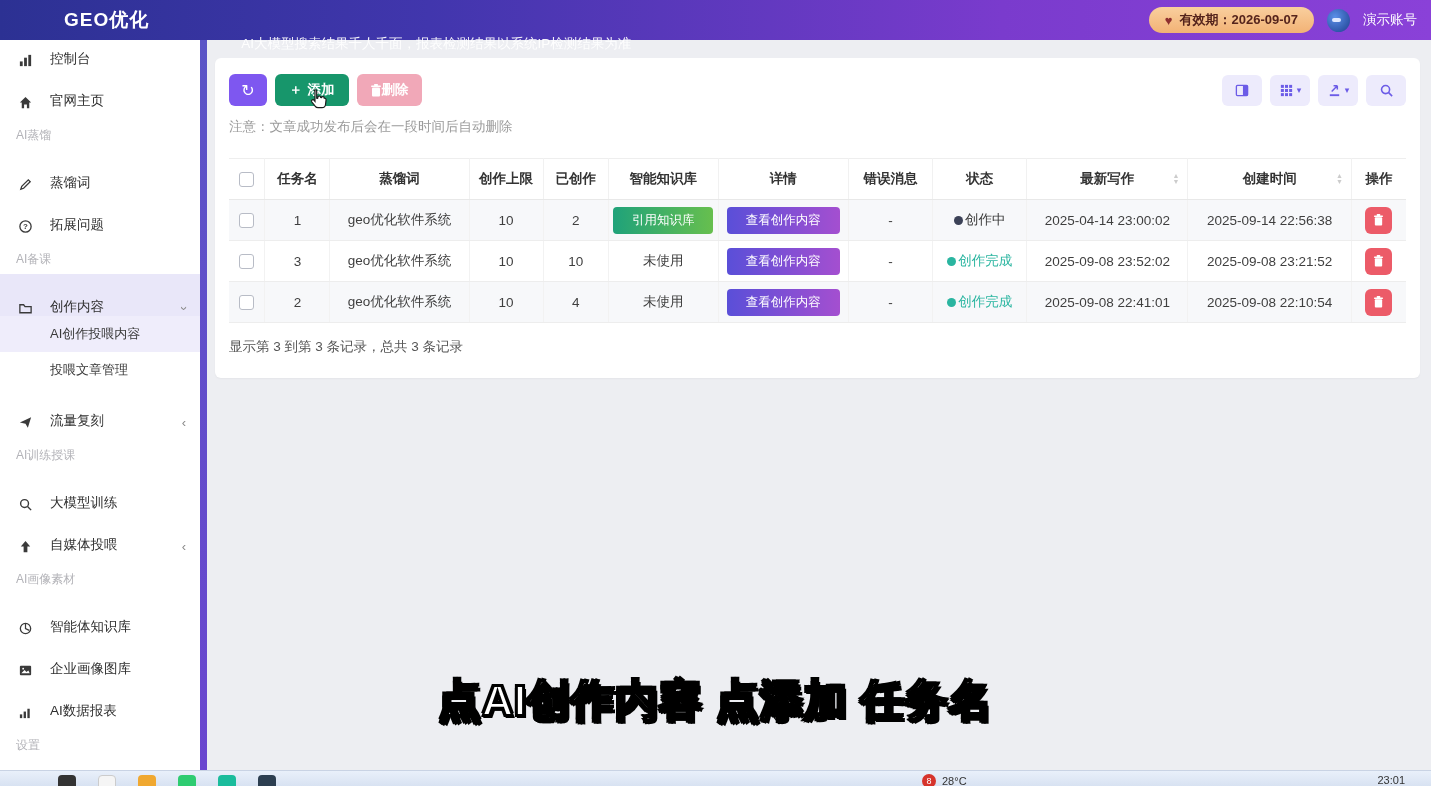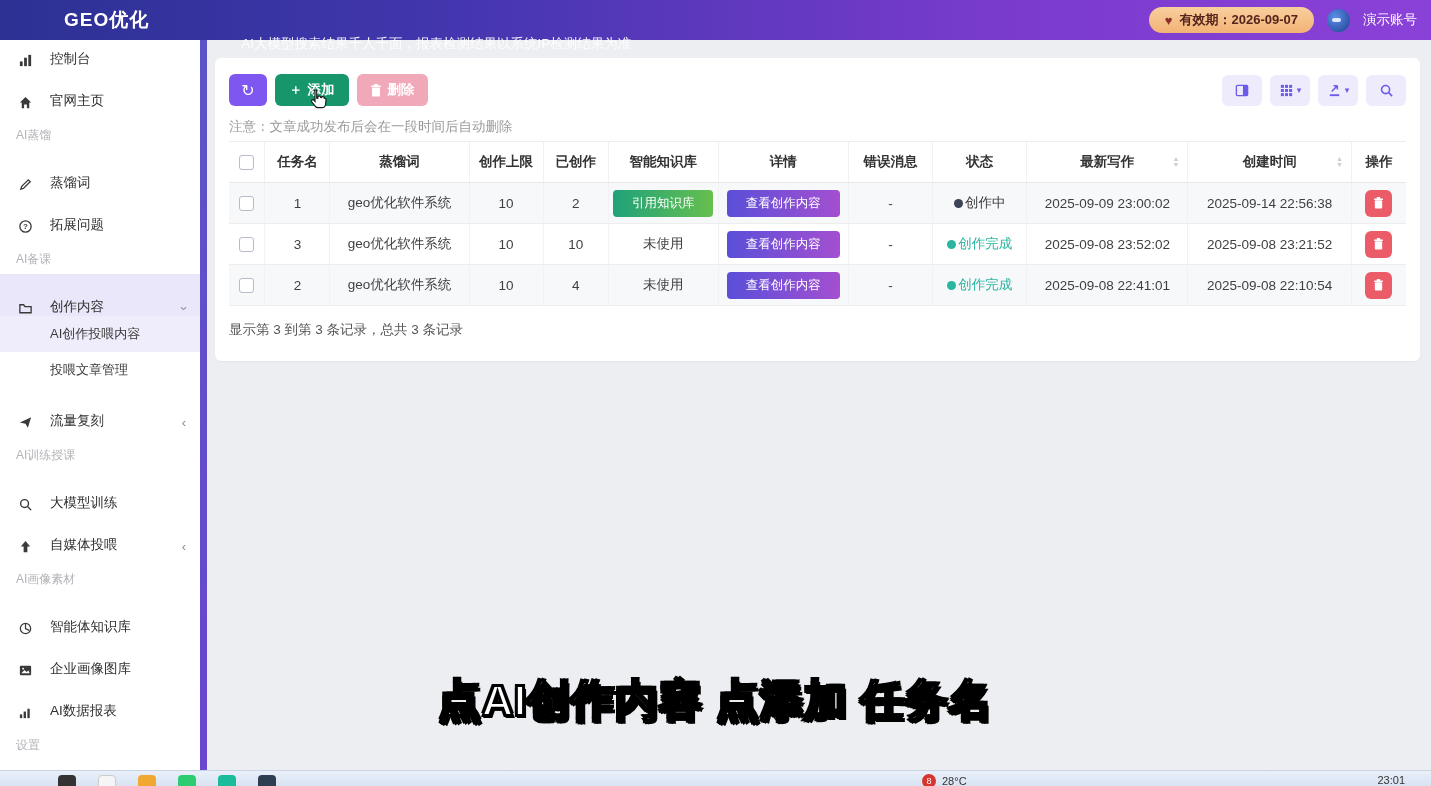--- a/index.html
+++ b/index.html
@@ -42,31 +42,31 @@
   
   .main { position:absolute; left:207px; top:40px; right:0; bottom:16px; background:#edeef2; overflow:hidden; }
   .card { margin:18px 11px 0 8px; background:#fff; border-radius:6px; padding:16px 14px 22px 14px;
           box-shadow:0 1px 2px rgba(0,0,0,.04); }
 
   .tbar { display:flex; align-items:center; }
   .btn { display:inline-flex; align-items:center; justify-content:center; border:none; border-radius:6px;
          height:32px; color:#fff; font-size:13.5px; cursor:pointer; font-family:inherit; }
   .btn-refresh { width:38px; background:#7e57f0; font-size:16px; }
   .btn-add { background:#17966b; padding:0 14px; margin-left:8px; gap:5px; font-weight:bold; position:relative; }
-  .btn-del { background:#f1a8b8; padding:0 13px; margin-left:8px; gap:6px; font-weight:bold; }
+  .btn-del { background:#f1a8b8; padding:0 13px; margin-left:8px; font-weight:bold; }
   .tbar-right { margin-left:auto; display:flex; gap:8px; }
   .ibtn { width:40px; height:31px; border:none; border-radius:6px; background:#edebfc;
           display:inline-flex; align-items:center; justify-content:center; gap:3px; cursor:pointer; color:#6c5ce7; }
   .ibtn .caret { font-size:9px; color:#6c5ce7; }
   .cursor-hand { position:absolute; left:32px; top:14px; z-index:5; pointer-events:none; }
 
   .notice { margin-top:12px; font-size:13.5px; color:#9b9b9b; }
 
   
-  table { width:100%; border-collapse:collapse; table-layout:fixed; margin-top:5px; }
+  table { width:100%; border-collapse:collapse; table-layout:fixed; margin-top:22px; }
   thead th { height:41px; font-size:13.5px; font-weight:bold; color:#333; background:#fff;
              border-top:1px solid #eeeeee; border-bottom:1px solid #e8e8e8; border-right:1px solid #f1f1f1;
              text-align:center; position:relative; }
   thead th:last-child { border-right:none; }
   tbody td { height:41px; font-size:13.5px; color:#3f3f3f; text-align:center;
              border-bottom:1px solid #ededed; border-right:1px solid #f2f2f2; overflow:hidden; white-space:nowrap; }
   tbody td:last-child { border-right:none; }
   .tr-striped { background:#f7f8fa; }
   .sortcar { position:absolute; right:8px; top:50%; transform:translateY(-50%);
              display:flex; flex-direction:column; line-height:6px; font-size:7px; color:#ccc; }
@@ -353,21 +353,21 @@
             <td>geo优化软件系统</td>
             <td>10</td>
             <td>2</td>
             <td><span class="badge badge-green">引用知识库</span></td>
             <td><span class="badge badge-purple">查看创作内容</span></td>
             <td>-</td>
             <td><span class="status st-run">
                   <span class="dot"></span>
                   <span>创作中</span>
                 </span></td>
-            <td>2025-09-09 23:00:02</td>
+            <td>2025-04-14 23:00:02</td>
             <td>2025-09-14 22:56:38</td>
             <td><button class="del-btn">
                   <svg width="11" height="12" viewBox="0 0 12 13">
                     <rect x="2" y="3.5" width="8" height="9" rx="1" fill="#fff"></rect>
                     <rect x="1" y="1.5" width="10" height="1.6" rx=".8" fill="#fff"></rect>
                     <rect x="4" y="0" width="4" height="2" rx=".8" fill="#fff"></rect>
                   </svg>
                 </button></td>
           </tr>
           <tr>

